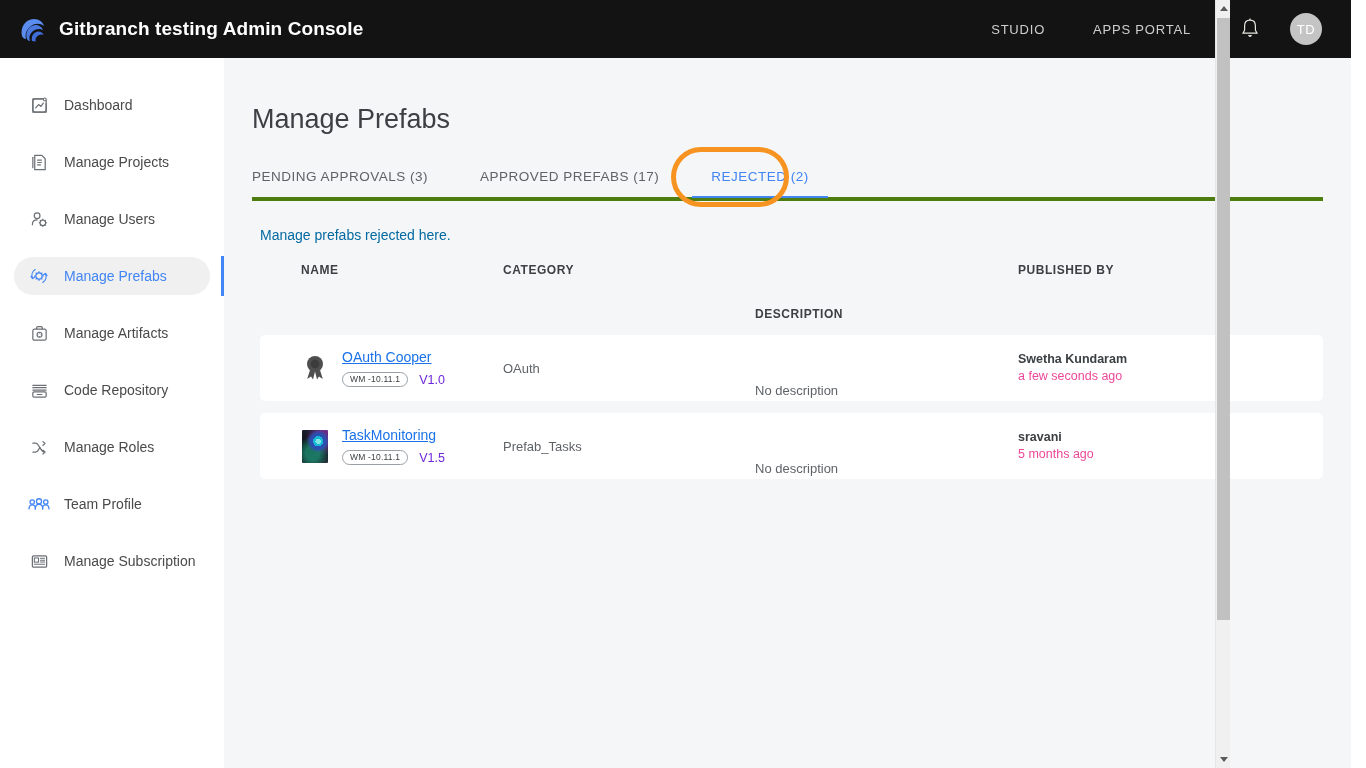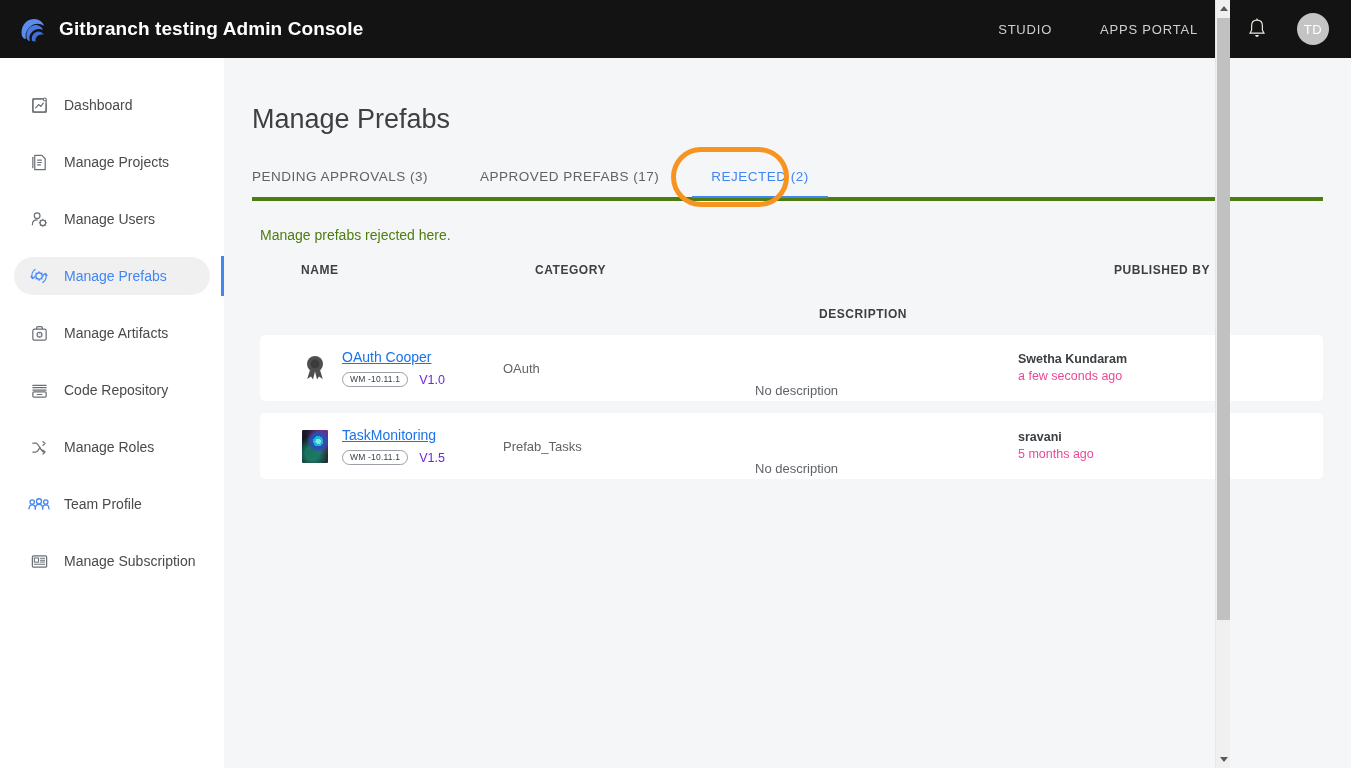--- a/index.html
+++ b/index.html
@@ -17,21 +17,21 @@
     background: #131313;
     display: flex; align-items: center;
   }
   .brand { display: flex; align-items: center; padding-left: 16px; }
   .logo { width: 30px; height: 30px; position: relative; }
   .logo svg { display: block; }
   .brand-title {
     color: #ffffff; font-size: 19px; font-weight: bold; letter-spacing: .1px;
     margin-left: 13px;
   }
-  .topnav { margin-left: auto; display: flex; align-items: center; padding-right: 22px; }
+  .topnav { margin-left: auto; display: flex; align-items: center; padding-right: 29px; }
   .topnav-link {
     color: #cfcfcf; font-size: 13px; letter-spacing: .8px;
     margin-right: 48px; cursor: pointer; white-space: nowrap;
   }
   .bell { width: 22px; height: 24px; margin-right: 29px; cursor: pointer; }
   .avatar {
     width: 32px; height: 32px; border-radius: 50%;
     background: #c4c4c4; color: #ffffff;
     display: flex; align-items: center; justify-content: center;
     font-size: 13px; letter-spacing: .5px; cursor: pointer;
@@ -83,25 +83,25 @@
   .tab {
     font-size: 13.5px; letter-spacing: .5px; color: #5f6368;
     padding: 0 0 13px 0; margin-right: 52px; cursor: pointer;
     position: relative; white-space: nowrap;
   }
   .tab.active { color: #4285f4; }
   .tab.active::after {
     content: ""; position: absolute; left: -19px; right: -19px; bottom: -1px;
     height: 2px; background: #4285f4;
   }
-  .subtitle { font-size: 14px; color: #4d7c0f; margin: 26px 0 0 36px; }
+  .subtitle { font-size: 14px; color: #0369a1; margin: 26px 0 0 36px; }
 
   
   .table { margin: 20px 28px 0 36px; }
-  .thead { display: flex; padding: 0 0 14px 0; gap: 32px; }
+  .thead { display: flex; padding: 0 0 14px 0; }
   .th {
     font-size: 12px; font-weight: bold; letter-spacing: .55px; color: #3c4043;
   }
   .col-name { width: 243px; padding-left: 41px; }
   .col-cat  { width: 252px; }
   .col-desc { width: 263px; margin-top: 44px; }
   .col-pub  { flex: 1; }
 
   .row {
     background: #ffffff; border-radius: 5px;

